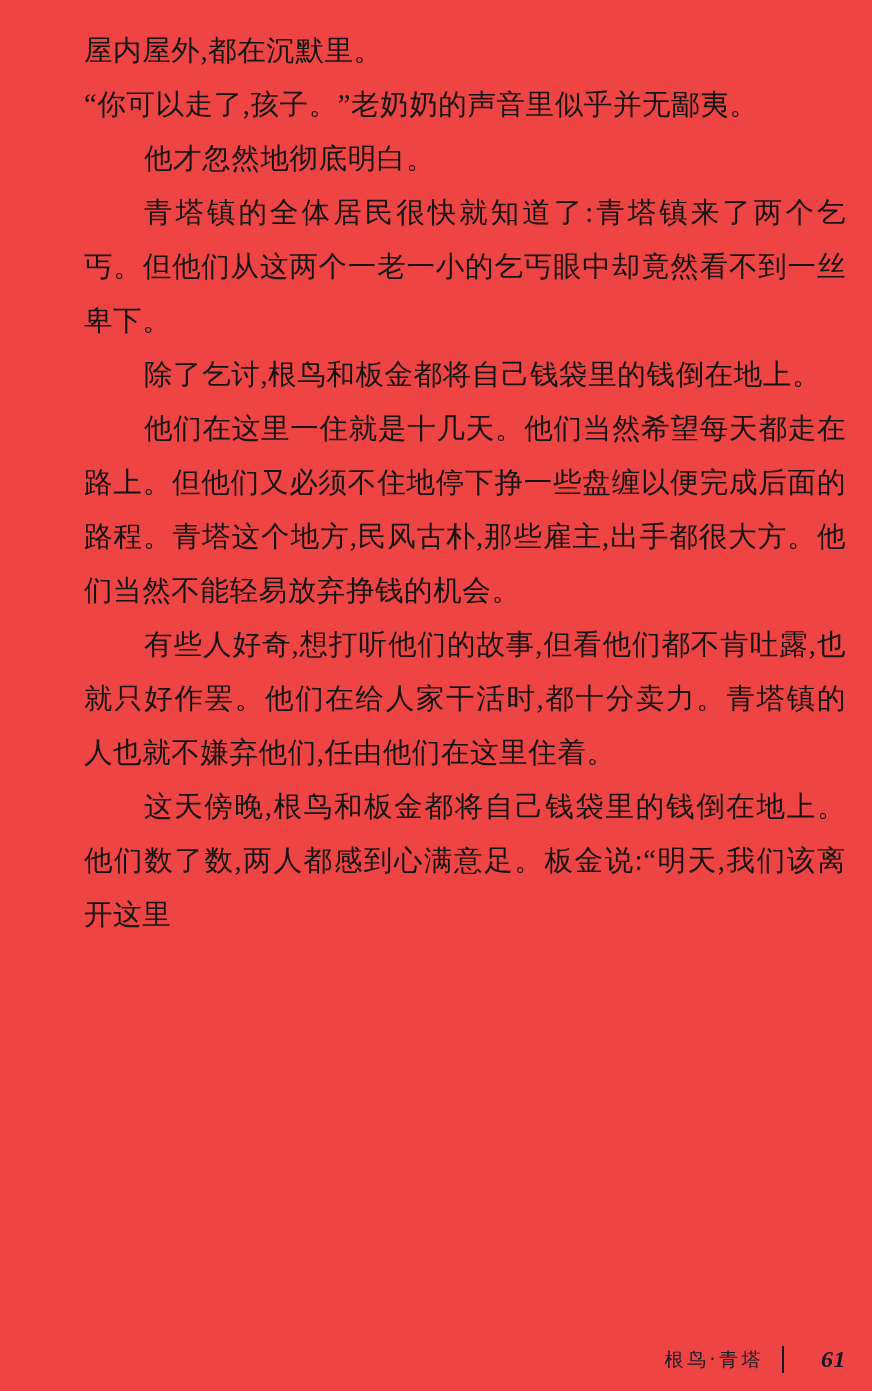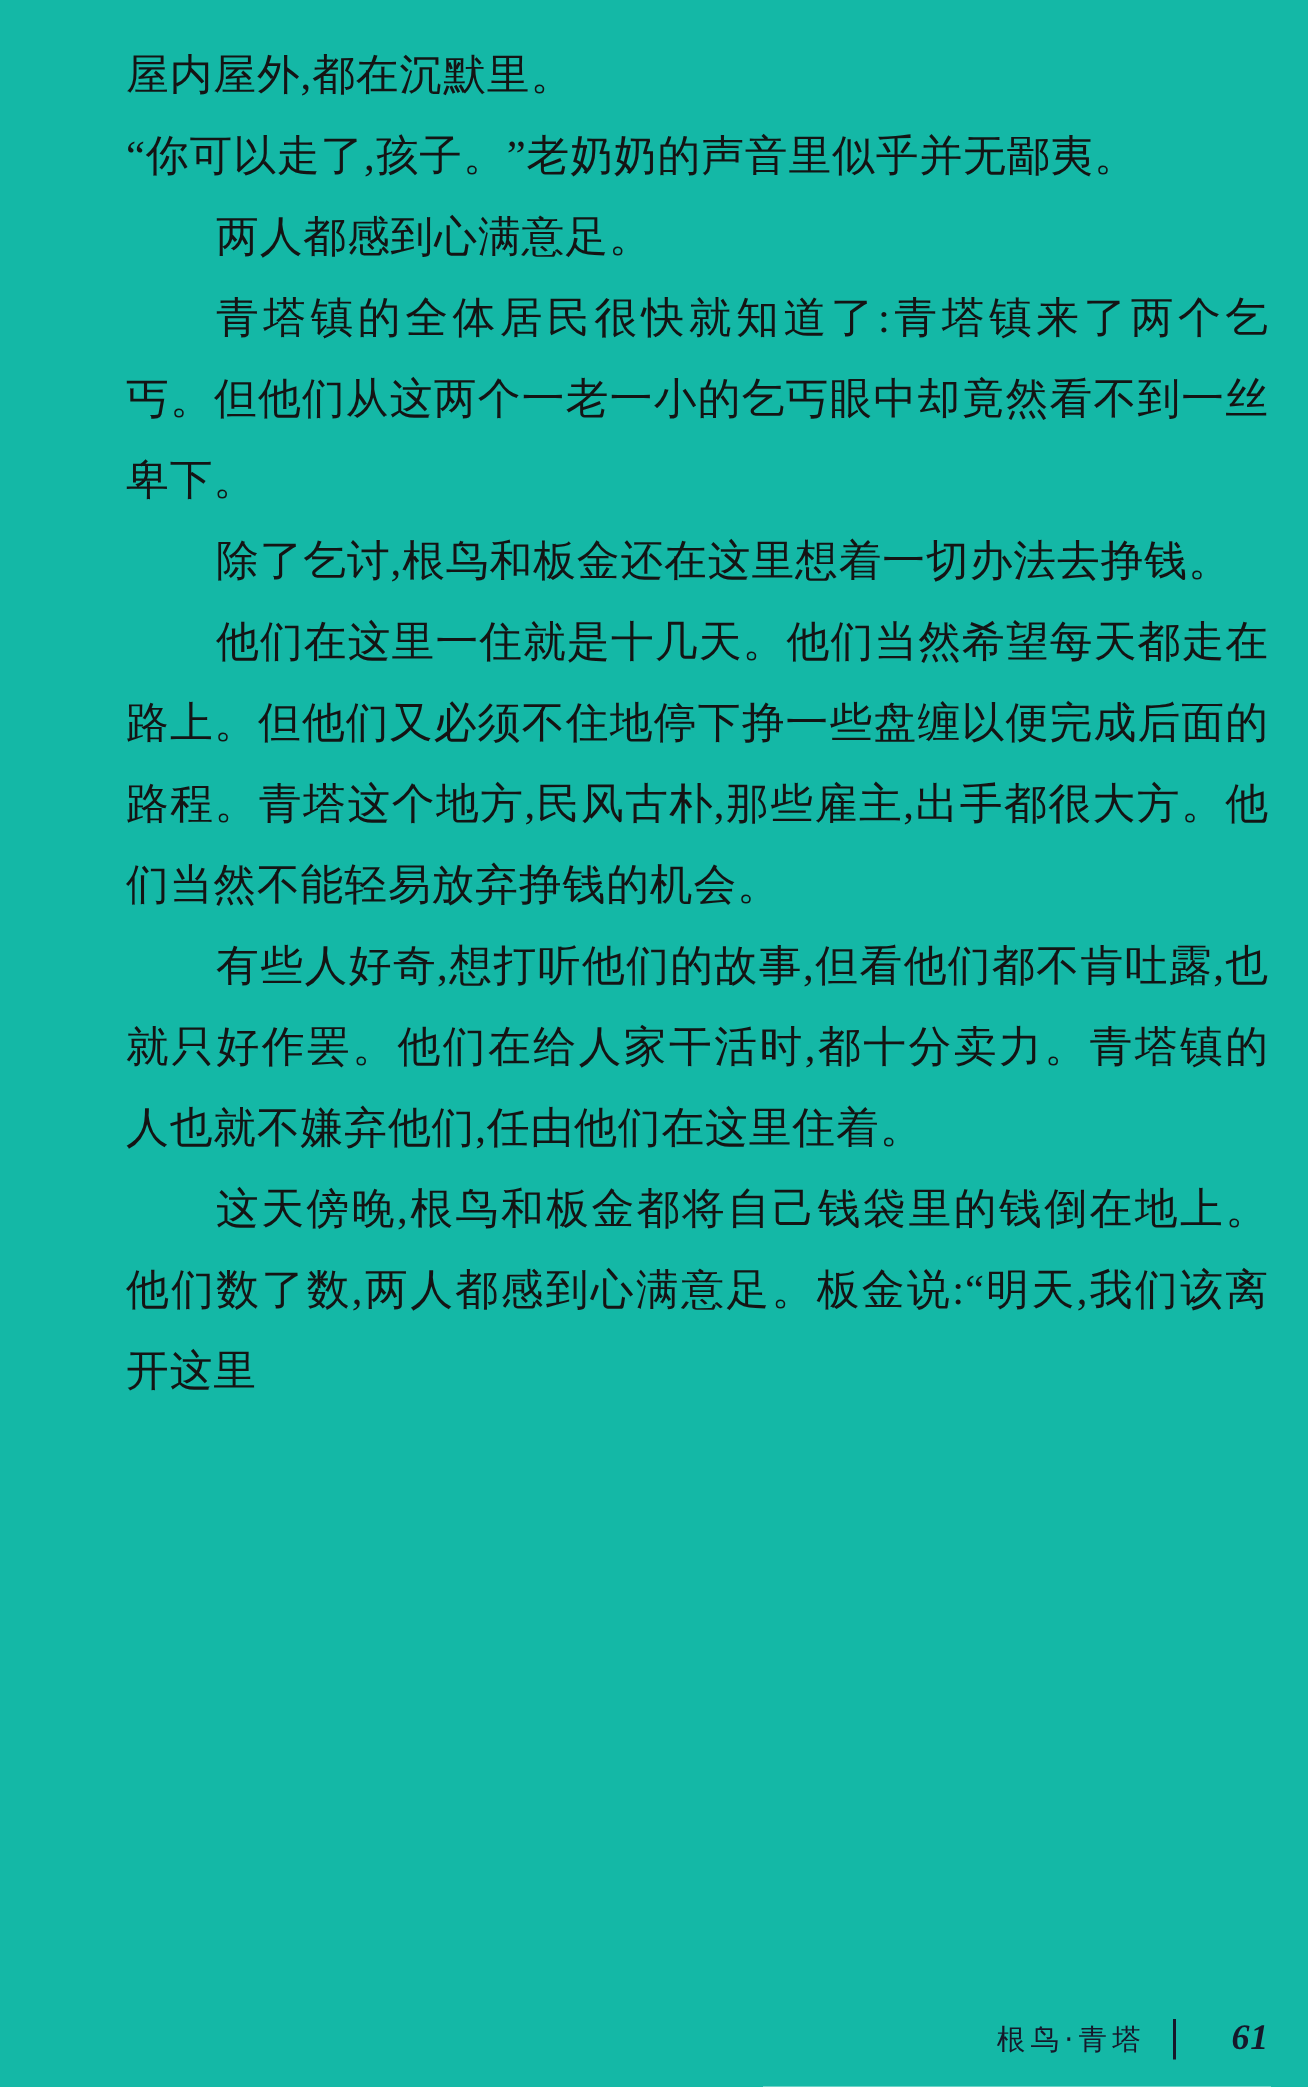--- a/index.html
+++ b/index.html
@@ -13,21 +13,21 @@
     position: relative;
     overflow: hidden;
     font-family: "Liberation Serif", "DejaVu Serif", serif;
     color: #1a1a1a;
     -webkit-font-smoothing: antialiased;
   }
 
   .page {
     position: absolute;
     inset: 0;
-    background: #14b8a6;
+    background: #ef4444;
   }
 
   .text-column {
     position: absolute;
     left: 84px;
     top: 24px;
     width: 762px;
   }
 
   .para {
@@ -94,23 +94,23 @@
   }
 </style>
 </head>
 <body>
 
 <div class="page">
 
   <div class="text-column">
     <p class="para noindent">屋内屋外,都在沉默里。</p>
     <p class="para noindent">“你可以走了,孩子。”老奶奶的声音里似乎并无鄙夷。</p>
-    <p class="para indent">两人都感到心满意足。</p>
+    <p class="para indent">他才忽然地彻底明白。</p>
     <p class="para indent">青塔镇的全体居民很快就知道了:青塔镇来了两个乞丐。但他们从这两个一老一小的乞丐眼中却竟然看不到一丝卑下。</p>
-    <p class="para indent">除了乞讨,根鸟和板金还在这里想着一切办法去挣钱。</p>
+    <p class="para indent">除了乞讨,根鸟和板金都将自己钱袋里的钱倒在地上。</p>
     <p class="para indent">他们在这里一住就是十几天。他们当然希望每天都走在路上。但他们又必须不住地停下挣一些盘缠以便完成后面的路程。青塔这个地方,民风古朴,那些雇主,出手都很大方。他们当然不能轻易放弃挣钱的机会。</p>
     <p class="para indent">有些人好奇,想打听他们的故事,但看他们都不肯吐露,也就只好作罢。他们在给人家干活时,都十分卖力。青塔镇的人也就不嫌弃他们,任由他们在这里住着。</p>
     <p class="para indent">这天傍晚,根鸟和板金都将自己钱袋里的钱倒在地上。他们数了数,两人都感到心满意足。板金说:“明天,我们该离开这里</p>
   </div>
 
   <div class="footer">
     <span class="footer-title">根鸟·青塔</span>
     <span class="footer-sep"></span>
     <span class="footer-pageno">61</span>
   </div>

